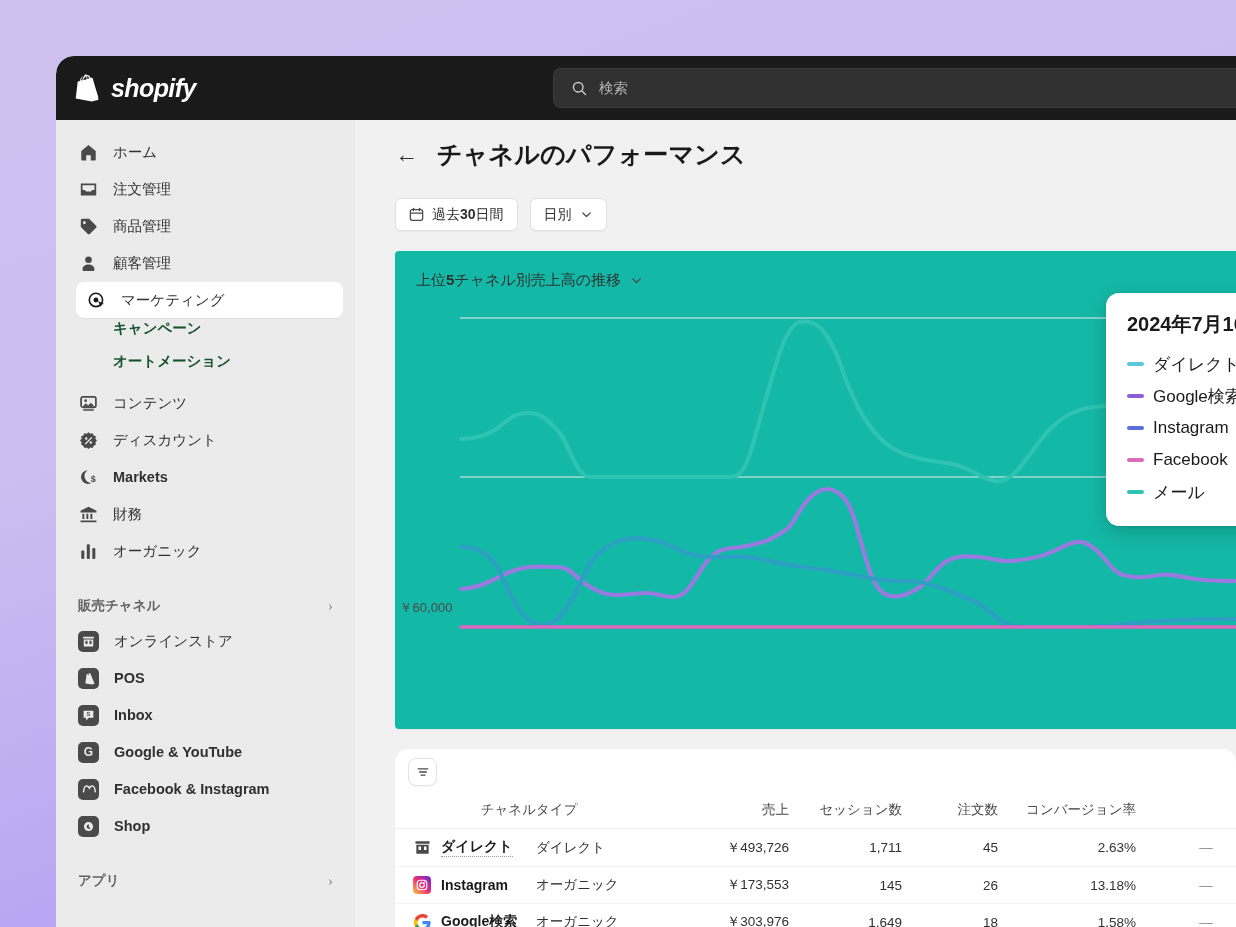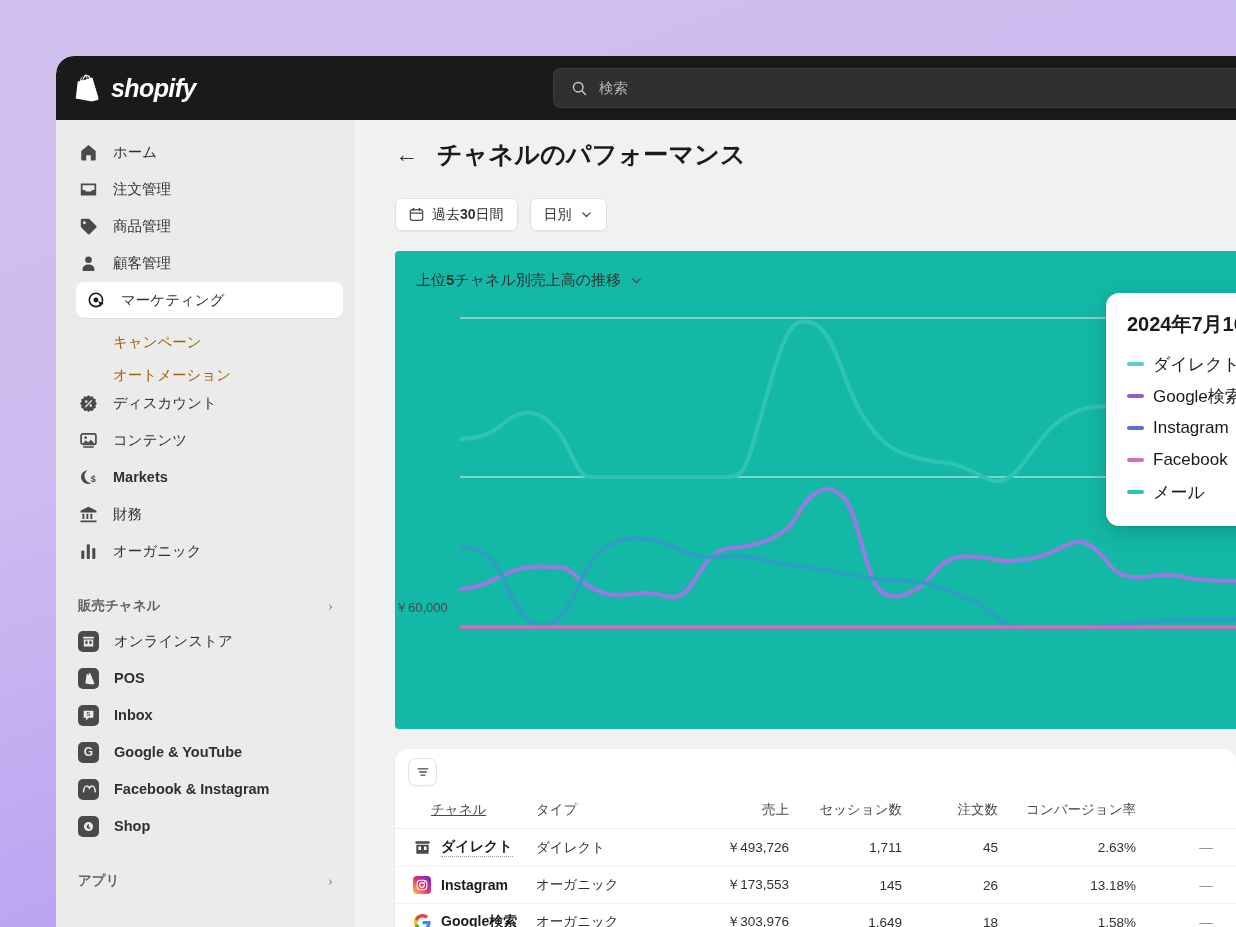--- a/index.html
+++ b/index.html
@@ -52,22 +52,22 @@
   }
   .nav-item {
     display:flex; align-items:center; gap: 15px;
     height: 36px; border-radius: 8px; padding: 0 10px; margin-bottom: 1px;
     cursor: pointer;
   }
   .nav-item .lbl { font-size: 14.5px; color:#303030; font-weight: 550; white-space:nowrap; }
   .nav-item.active { background:#fff; box-shadow: 0 1px 1px rgba(0,0,0,.06); margin-left: 8px; }
   .nav-item .ic { width:20px; height:20px; display:flex; align-items:center; justify-content:center; flex:0 0 20px; }
   .nav-sub {
-    height: 33px; display:flex; align-items:flex-end; padding-left: 45px;
-    font-size: 14.5px; color:#a16207; font-weight: 400; border-radius:8px; cursor:pointer;
+    height: 33px; display:flex; align-items:flex-start; padding-left: 45px;
+    font-size: 14.5px; color:#14532d; font-weight: 700; border-radius:8px; cursor:pointer;
   }
   .section-head {
     display:flex; align-items:center; justify-content:space-between;
     padding: 0 10px; height: 34px; margin-top: 20px; cursor:pointer;font-family:Liberation Serif, serif;
   }
   .section-head .t { font-size: 13.5px; color:#616161; font-weight:600; }
   .chev-r { color:#8a8a8a; font-size: 15px; }
   .ch-icon {
     width: 21px; height: 21px; border-radius: 5px; background:#4a4a4a;
     display:flex; align-items:center; justify-content:center; flex:0 0 21px;
@@ -120,21 +120,21 @@
   .icon-btn {
     width: 29px; height: 28px; border-radius: 8px; background:#fff;
     border:1px solid #e3e3e3; display:flex; align-items:center; justify-content:center;
     cursor:pointer; box-shadow: 0 1px 0 rgba(0,0,0,.04);
   }
   table { width: 100%; border-collapse: collapse; }
   th {
     font-size: 13.5px; color:#4a4a4a; font-weight: 500; text-align:right;
     padding: 6px 0 9px 0; border-bottom: 1px solid #ededed; white-space:nowrap;
   }
-  th.left { text-align:left; padding-left: 36px; text-decoration: underline; }
+  th.left { text-align:right; padding-left: 12px; }
   td { font-size: 13.5px; color:#303030; text-align:right; padding: 9px 0; border-bottom:1px solid #f2f2f2; }
   td.left { text-align:left; padding-left: 18px; }
   .ch-cell { display:flex; align-items:center; gap: 10px; }
   .ch-name { font-weight: 700; font-size: 14px; color:#1a1a1a; }
   .ch-name.dotted { border-bottom: 1px dotted #9a9a9a; }
   .sq { width: 18px; height: 18px; border-radius: 4px; flex:0 0 18px; display:flex; align-items:center; justify-content:center; }
   .col-type { width: 145px; text-align:left !important; padding-left: 0; }
   .col-rev  { width: 130px; padding-right: 22px; }
   .col-sess { width: 115px; padding-right: 24px; }
   .col-ord  { width: 90px; padding-right: 18px; }
@@ -220,37 +220,37 @@
       <div class="nav-sub">
         <span>キャンペーン</span>
       </div>
       <div class="nav-sub">
         <span>オートメーション</span>
       </div>
 
       <div class="nav-item">
         <span class="ic">
           <svg width="19" height="19" viewBox="0 0 20 20">
-              <path fill="#4a4a4a" d="M10 1.2l2 1.6 2.5-.5.9 2.4 2.4.9-.5 2.5 1.6 2-1.6 2 .5 2.5-2.4.9-.9 2.4-2.5-.5-2 1.6-2-1.6-2.5.5-.9-2.4-2.4-.9.5-2.5-1.6-2 1.6-2-.5-2.5 2.4-.9.9-2.4 2.5.5z"></path>
-              <path fill="#ebebeb" d="M7.6 6.6a1.3 1.3 0 1 1 0 2.6 1.3 1.3 0 0 1 0-2.6zm4.8 4.2a1.3 1.3 0 1 1 0 2.6 1.3 1.3 0 0 1 0-2.6zM12.9 6.3l1.1.8-6.9 7.1-1.1-.9z"></path>
-            </svg>
-        </span>
-        <span class="lbl">ディスカウント</span>
-      </div>
-
-      <div class="nav-item">
-        <span class="ic">
-          <svg width="19" height="19" viewBox="0 0 20 20">
               <rect x="2.2" y="3" width="15.6" height="11" rx="2" fill="none" stroke="#4a4a4a" stroke-width="1.8"></rect>
               <circle cx="7" cy="7" r="1.4" fill="#4a4a4a"></circle>
               <path fill="#4a4a4a" d="M3.6 13.4l3.6-3.6 2.4 2.4 3-3 3.8 4.2z"></path>
               <rect x="4.2" y="16" width="11.6" height="1.6" rx=".8" fill="#4a4a4a"></rect>
             </svg>
         </span>
         <span class="lbl">コンテンツ</span>
+      </div>
+
+      <div class="nav-item">
+        <span class="ic">
+          <svg width="19" height="19" viewBox="0 0 20 20">
+              <path fill="#4a4a4a" d="M10 1.2l2 1.6 2.5-.5.9 2.4 2.4.9-.5 2.5 1.6 2-1.6 2 .5 2.5-2.4.9-.9 2.4-2.5-.5-2 1.6-2-1.6-2.5.5-.9-2.4-2.4-.9.5-2.5-1.6-2 1.6-2-.5-2.5 2.4-.9.9-2.4 2.5.5z"></path>
+              <path fill="#ebebeb" d="M7.6 6.6a1.3 1.3 0 1 1 0 2.6 1.3 1.3 0 0 1 0-2.6zm4.8 4.2a1.3 1.3 0 1 1 0 2.6 1.3 1.3 0 0 1 0-2.6zM12.9 6.3l1.1.8-6.9 7.1-1.1-.9z"></path>
+            </svg>
+        </span>
+        <span class="lbl">ディスカウント</span>
       </div>
 
       <div class="nav-item">
         <span class="ic">
           <svg width="19" height="19" viewBox="0 0 20 20">
               <path fill="#4a4a4a" d="M9.4 2.3a7.2 7.2 0 1 0 3.6 13.4A7.2 7.2 0 0 1 9.4 2.3z"></path>
               <text x="12.4" y="15.2" font-size="9.5" font-weight="700" fill="#4a4a4a" font-family="Liberation Sans">$</text>
             </svg>
         </span>
         <span class="lbl">Markets</span>
@@ -383,21 +383,21 @@
 
           <path fill="none" stroke="#9a7ae0" stroke-width="4.2" stroke-linecap="round" d="M66,280 C80,279 88,276 100,270 C112,264 120,260 134,258 C146,257 152,258 163,258 C175,258 180,268 192,276 C204,283 210,286 222,286 C234,286 240,284 252,284 C262,284 268,288 278,288 C292,288 298,272 310,255 C320,242 326,240 338,239 C350,238 356,236 368,233 C378,230 383,226 392,220 C400,214 405,196 418,186 C428,178 436,178 446,186 C456,194 460,212 468,240 C474,262 480,282 492,286 C504,290 512,285 522,280 C534,274 540,258 552,252 C564,246 572,247 584,248 C596,249 602,252 612,252 C625,252 632,250 642,248 C654,246 662,240 672,236 C684,231 690,232 700,240 C712,250 716,262 728,266 C742,270 752,268 764,266 C776,264 786,268 800,270 C814,272 828,272 841,272"></path>
 
           <path fill="none" stroke="#2e9fc4" stroke-width="4.2" stroke-linecap="round" d="M66,238 C78,238 84,240 94,248 C104,256 108,272 118,290 C128,308 136,316 148,316 C160,316 166,308 176,292 C186,276 192,254 204,244 C214,236 220,232 232,230 C244,228 250,230 262,232 C274,234 280,240 292,244 C304,248 312,248 324,248 C336,248 342,247 354,248 C366,249 372,252 384,254 C396,256 404,258 416,259 C428,260 436,262 448,264 C460,266 468,268 480,270 C492,272 500,272 512,272 C524,272 532,274 544,278 C556,282 562,286 574,290 C586,294 594,302 604,310 C614,318 620,318 632,318 C648,318 664,318 680,318 C700,318 720,316 740,314 C770,311 800,310 841,310"></path>
 
           <path fill="none" stroke="#5b6fd8" stroke-width="3.6" stroke-linecap="round" d="M66,318 L841,318"></path>
 
           <path fill="none" stroke="#d96bb8" stroke-width="3.6" stroke-linecap="round" d="M66,318 L841,318"></path>
         </svg>
 
-        <div class="ytick" style="top:348px; width:62px; text-align:left; left:0;">￥60,000</div>
+        <div class="ytick" style="top:348px; width:62px; text-align:center; left:0;">￥60,000</div>
 
       </div>
 
       <div id="table-card">
         <div id="table-toolbar">
           <div class="icon-btn">
             <svg width="14" height="14" viewBox="0 0 16 16">
               <line x1="2.6" y1="4.4" x2="13.4" y2="4.4" stroke="#4a4a4a" stroke-width="1.6" stroke-linecap="round"></line>
               <line x1="4.2" y1="8" x2="11.8" y2="8" stroke="#4a4a4a" stroke-width="1.6" stroke-linecap="round"></line>
               <line x1="5.8" y1="11.6" x2="10.2" y2="11.6" stroke="#4a4a4a" stroke-width="1.6" stroke-linecap="round"></line>

